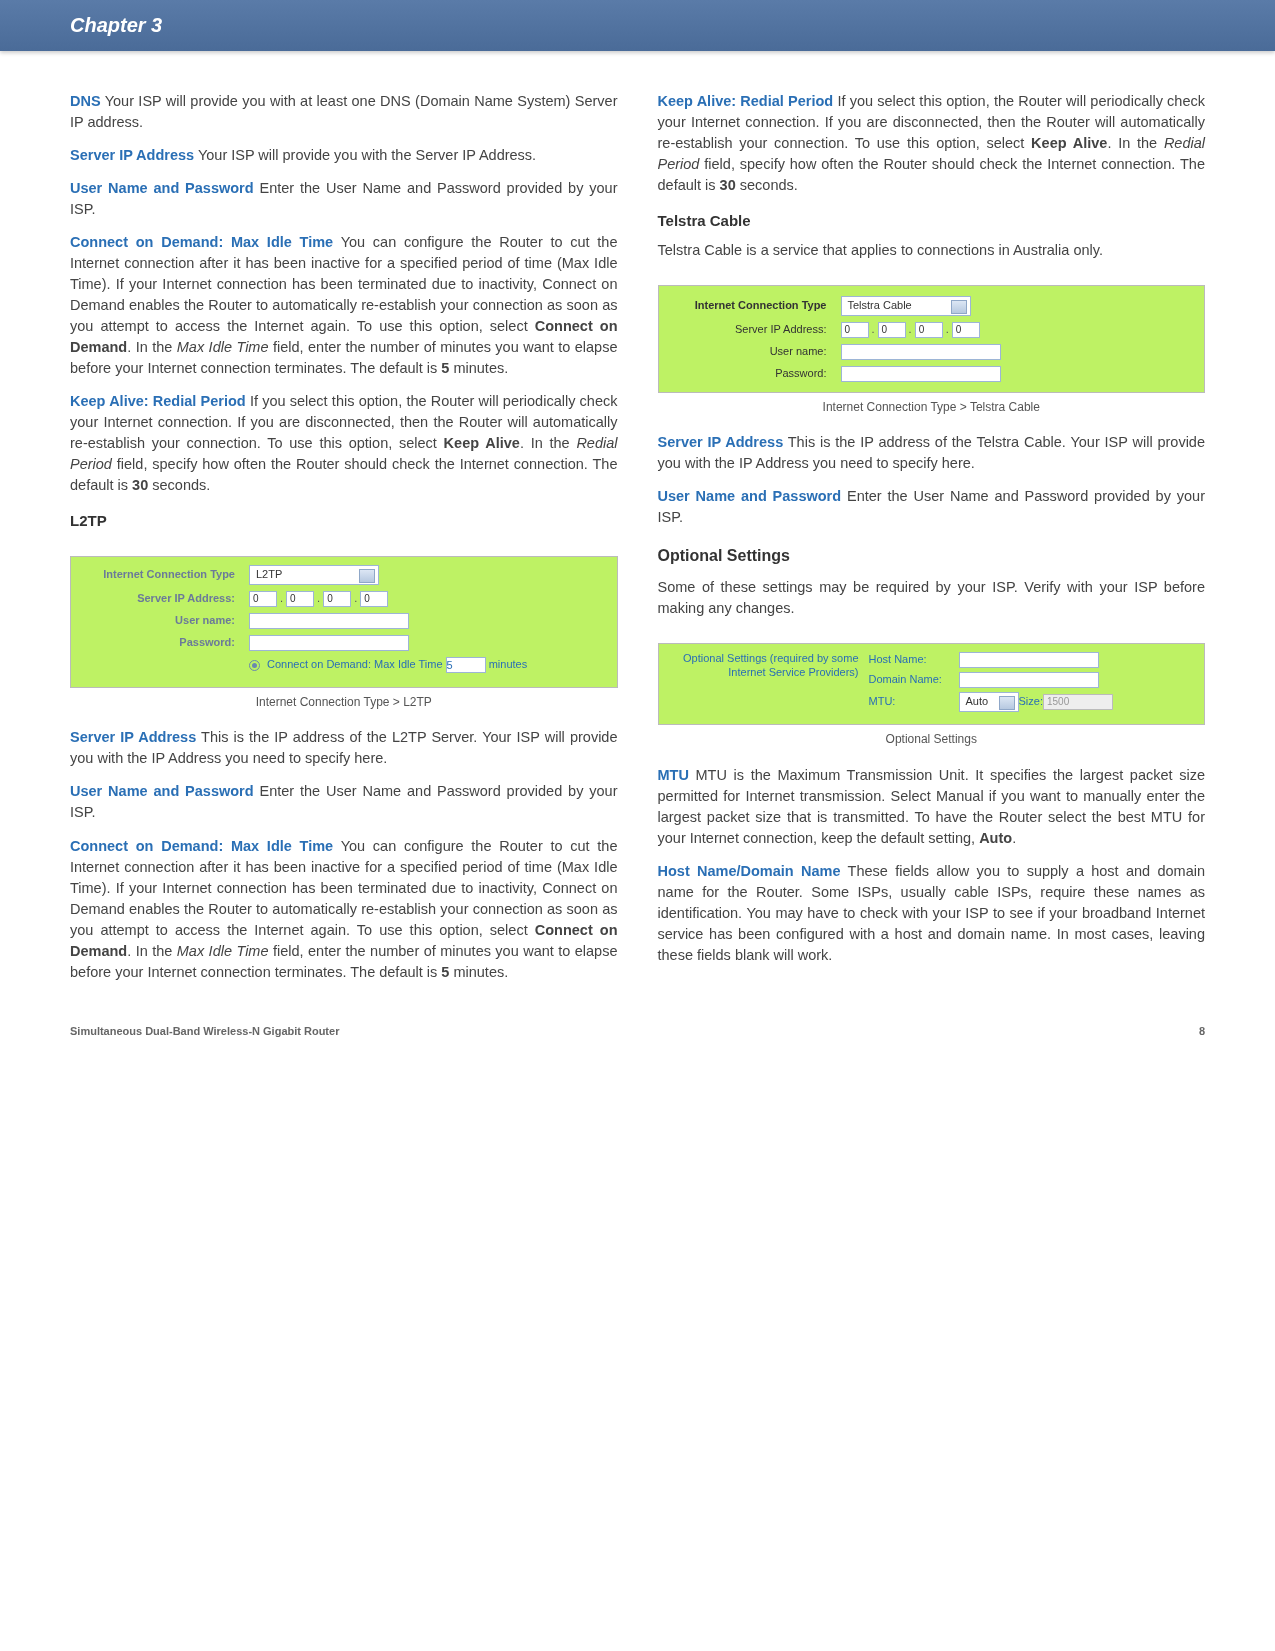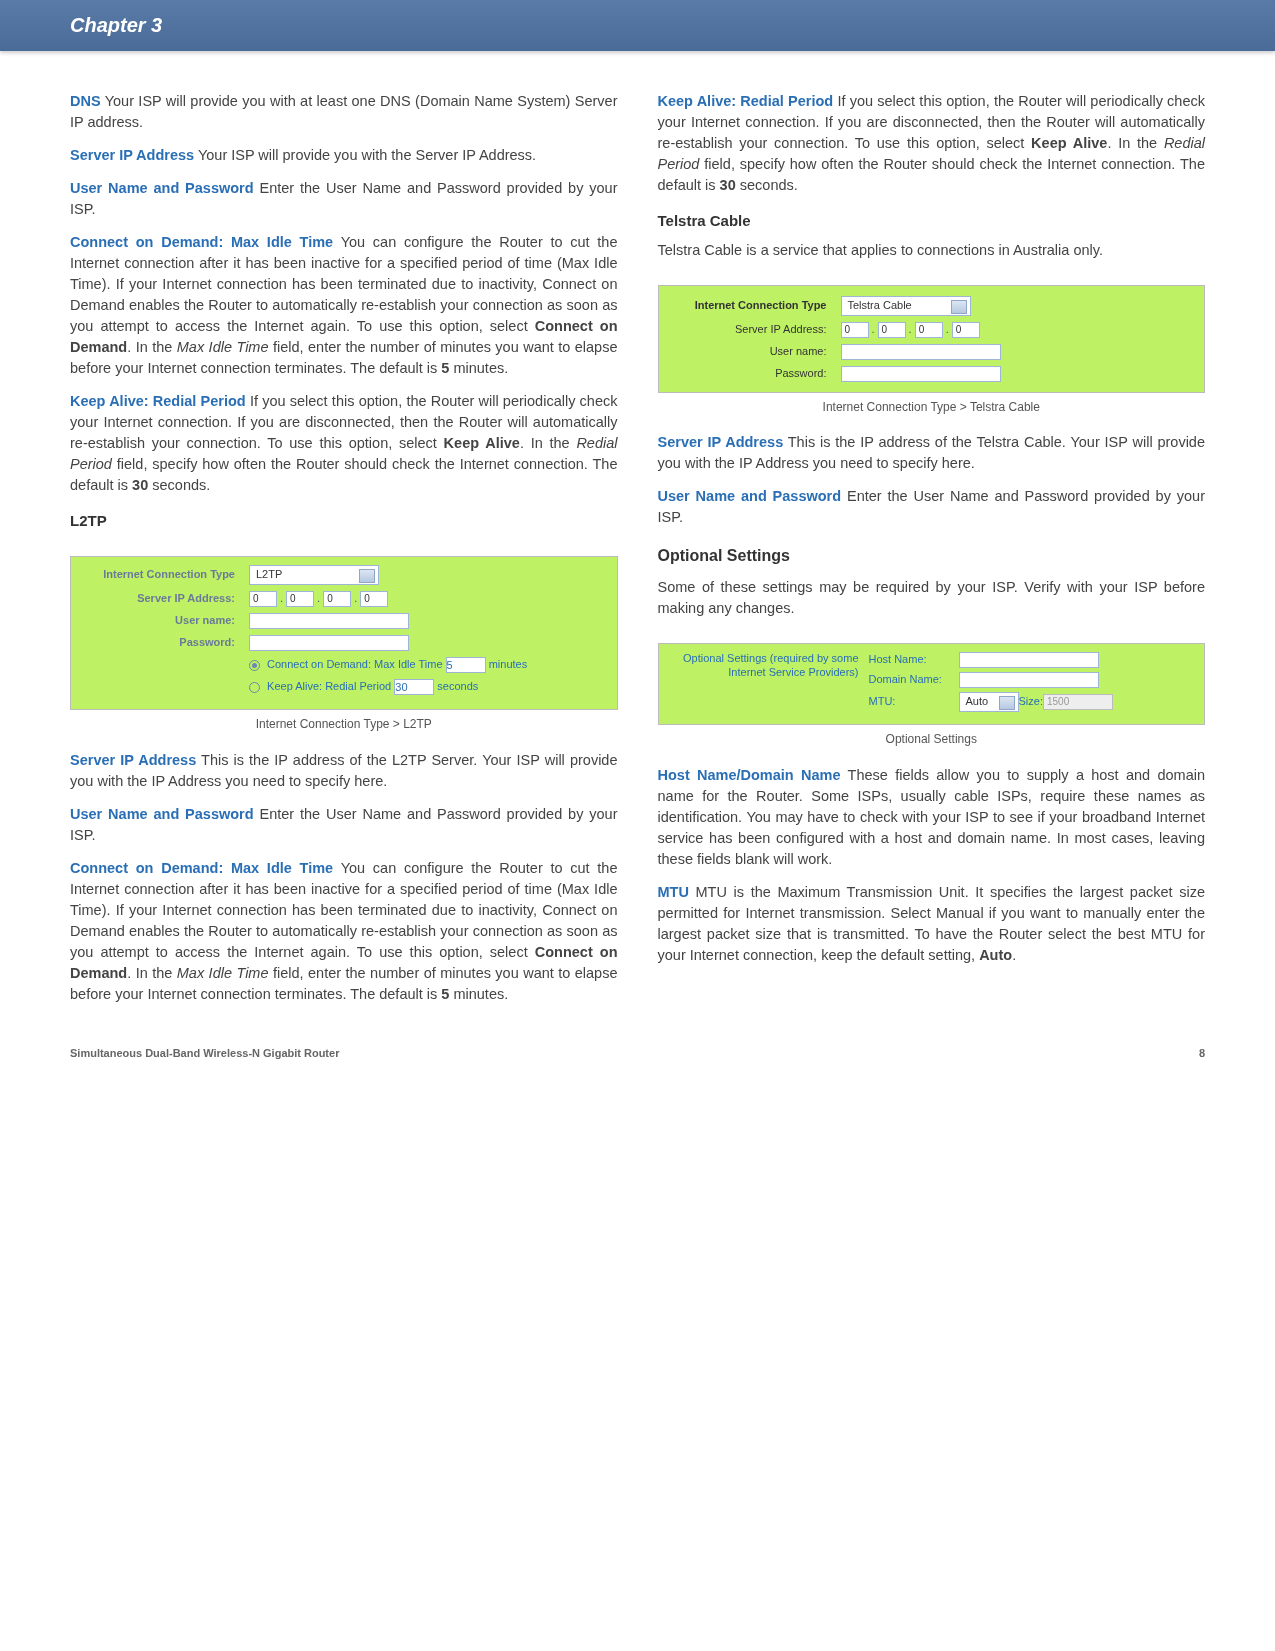--- a/index.html
+++ b/index.html
@@ -149,29 +149,20 @@
       </div>
       <div class="sc-row">
         <div class="sc-label-col"></div>
         <div class="sc-field-col" style="color:#2a6fb5;">
           <span class="radio checked"></span>
           <span>Connect on Demand: Max Idle Time</span>
           <span class="txt-box narrow">5</span>
           <span>minutes</span>
         </div>
       </div>
-      <div class="sc-row">
-        <div class="sc-label-col"></div>
-        <div class="sc-field-col" style="color:#2a6fb5;">
-          <span class="radio"></span>
-          <span>Keep Alive: Redial Period</span>
-          <span class="txt-box narrow">30</span>
-          <span>seconds</span>
-        </div>
-      </div>
     </div>
     <div class="caption">Internet Connection Type &gt; L2TP</div>
 
     <p><span class="term">Server IP Address</span><span>  This is the IP address of the L2TP Server. Your ISP will provide you with the IP Address you need to specify here.</span></p>
 
     <p><span class="term">User Name and Password</span><span>  Enter the User Name and Password provided by your ISP.</span></p>
 
     <p>
       <span class="term">Connect on Demand: Max Idle Time</span><span>  You can configure the Router to cut the Internet connection after it has been inactive for a specified period of time (Max Idle Time). If your Internet connection has been terminated due to inactivity, Connect on Demand enables the Router to automatically re-establish your connection as soon as you attempt to access the Internet again. To use this option, select </span><span class="bold">Connect on Demand</span><span>. In the </span><span class="italic">Max Idle Time</span><span> field, enter the number of minutes you want to elapse before your Internet connection terminates. The default is </span><span class="bold">5</span><span> minutes.</span>
     </p>
@@ -242,25 +233,25 @@
         <div class="opt-row">
           <span class="lbl">MTU:</span>
           <span class="sc-select" style="min-width:60px;"><span>Auto</span><span class="chev">▾</span></span>
           <span style="color:#2a6fb5;">Size:</span>
           <span class="sz-box">1500</span>
         </div>
       </div>
     </div>
     <div class="caption">Optional Settings</div>
 
+    <p>
+      <span class="term">MTU</span><span>  MTU is the Maximum Transmission Unit. It specifies the largest packet size permitted for Internet transmission. Select Manual if you want to manually enter the largest packet size that is transmitted. To have the Router select the best MTU for your Internet connection, keep the default setting, </span><span class="bold">Auto</span><span>.</span>
+    </p>
+
     <p><span class="term">Host Name/Domain Name</span><span>  These fields allow you to supply a host and domain name for the Router. Some ISPs, usually cable ISPs, require these names as identification. You may have to check with your ISP to see if your broadband Internet service has been configured with a host and domain name. In most cases, leaving these fields blank will work.</span></p>
-
-    <p>
-      <span class="term">MTU</span><span>  MTU is the Maximum Transmission Unit. It specifies the largest packet size permitted for Internet transmission. Select Manual if you want to manually enter the largest packet size that is transmitted. To have the Router select the best MTU for your Internet connection, keep the default setting, </span><span class="bold">Auto</span><span>.</span>
-    </p>
 
   </div>
 </div>
 
 <div class="footer">
   <span>Simultaneous Dual-Band Wireless-N Gigabit Router</span>
   <span>8</span>
 </div>
 
 </body></html>

